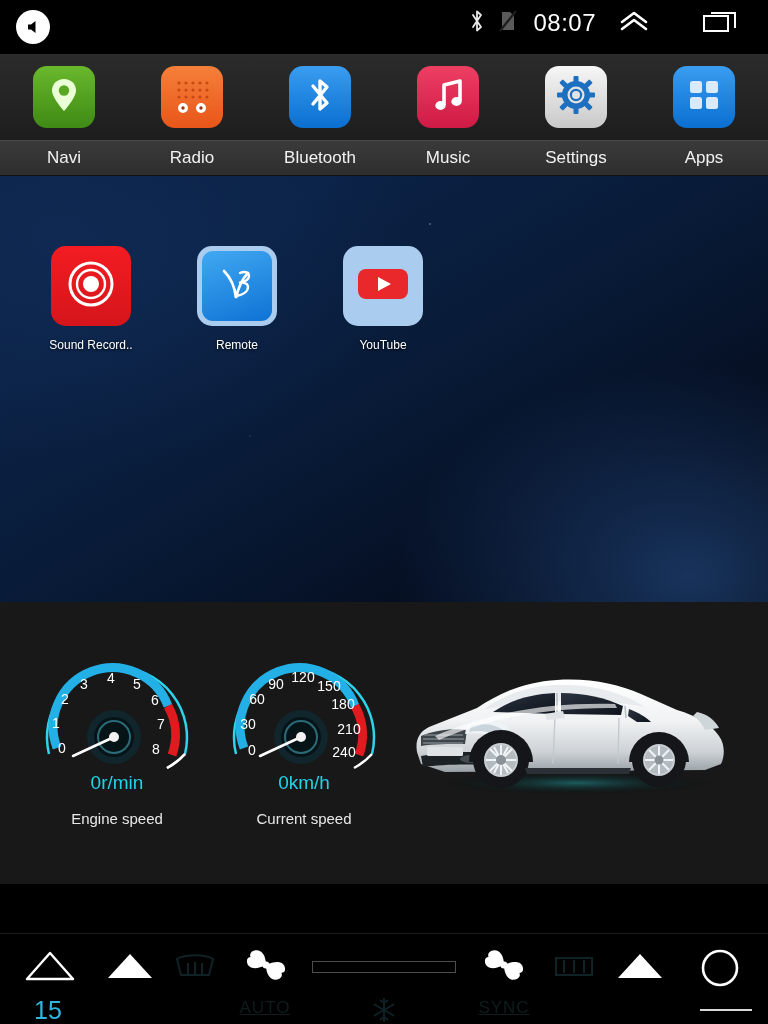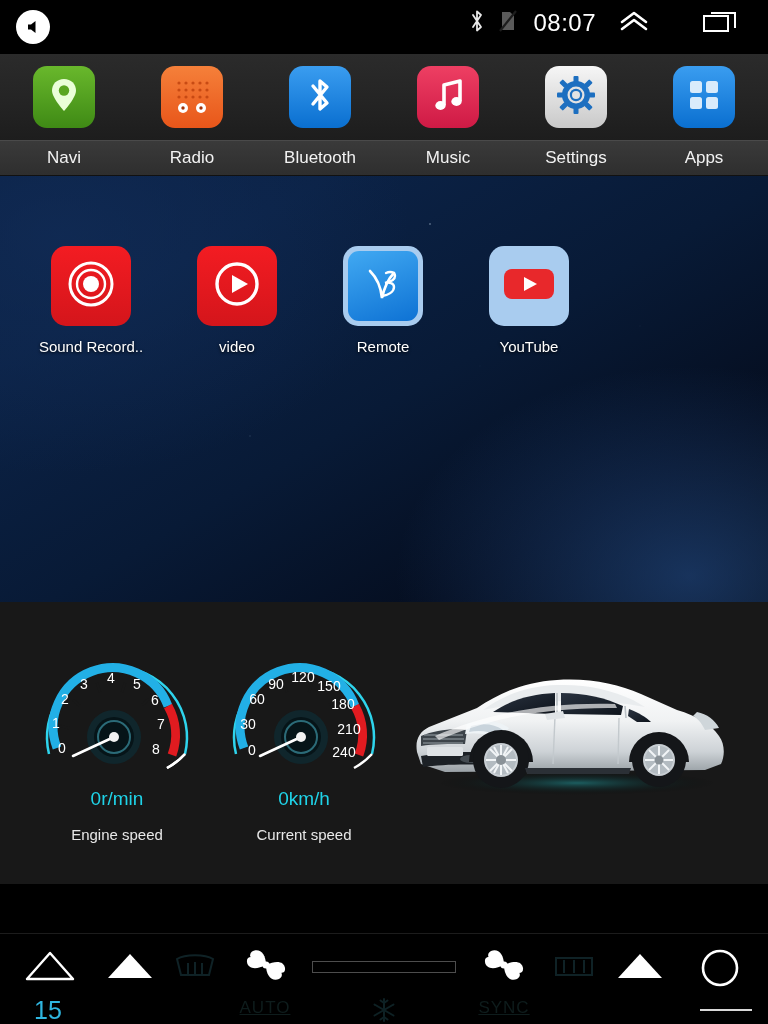--- a/index.html
+++ b/index.html
@@ -54,28 +54,28 @@
       radial-gradient(ellipse 500px 340px at 60px 60px, rgba(18,45,88,.7), transparent 70%),
       linear-gradient(150deg,#0a2044 0%,#0b2246 22%,#081a36 52%,#050e20 78%,#03070f 100%);
   }
 
   
   .desk-grid{ position:absolute; left:0; top:70px; width:768px;
     display:flex; padding-left:18px; }
   .desk-cell{ width:146px; display:flex; flex-direction:column; align-items:center; }
   .desk-icon{ width:80px; height:80px; border-radius:15px; position:relative;
     display:flex; align-items:center; justify-content:center; }
-  .desk-label{ margin-top:12px; font-size:15px; color:#fff;
+  .desk-label{ margin-top:12px; font-size:12px; color:#fff;
     text-shadow:0 1px 3px rgba(0,0,0,.9); white-space:nowrap; }
 
   
   .carpanel{ position:absolute; left:0; top:602px; width:768px; height:282px;
     background:#181818; }
   .gauge-wrap{ position:absolute; display:flex; flex-direction:column; align-items:center; }
-  .gauge-value{ font-size:19px; color:#1fd3e8; margin-top:16px; }
+  .gauge-value{ font-size:19px; color:#1fd3e8; margin-top:0; }
   .gauge-caption{ font-size:15px; color:#e8e8e8; margin-top:16px; }
   .car-photo{ position:absolute; left:405px; top:50px; width:340px; height:160px; }
 
   
   .climate{ position:absolute; left:0; top:933px; width:768px; height:140px;
     background:#000; border-top:1px solid #1c1c1c; }
   .cl-item{ position:absolute; display:flex; align-items:center; justify-content:center; }
   .temp-val{ position:absolute; font-size:25px; color:#2fb6e0; }
   .dimtext{ color:#0e1c1c; font-size:17px; letter-spacing:1px;text-decoration:underline; }
   .slider-box{ position:absolute; border:1px solid #4d4d4d; }
@@ -242,31 +242,20 @@
           <svg width="52" height="52" viewBox="0 0 52 52">
             <circle cx="26" cy="26" r="21" fill="none" stroke="#fff" stroke-width="3"></circle>
             <circle cx="26" cy="26" r="14" fill="none" stroke="#fff" stroke-width="2.4"></circle>
             <circle cx="26" cy="26" r="8" fill="#fff"></circle>
           </svg>
         </span>
       </div>
       <div class="desk-label">Sound Record..</div>
     </div>
 
-    <div class="desk-cell">
-      <div class="desk-icon" style="background:linear-gradient(180deg,#f31c22,#d4151b);">
-        <span>
-          <svg width="52" height="52" viewBox="0 0 52 52">
-            <circle cx="26" cy="26" r="20" fill="none" stroke="#fff" stroke-width="3.4"></circle>
-            <path d="M21 17 L37 26 L21 35 Z" fill="#fff"></path>
-          </svg>
-        </span>
-      </div>
-      <div class="desk-label">video</div>
-    </div>
 
     <div class="desk-cell">
       <div class="desk-icon" style="background:#a9ccef; padding:5px;">
         <div style="width:100%;height:100%;border-radius:11px;
                     background:linear-gradient(160deg,#41a9f2,#0e72d4);
                     display:flex;align-items:center;justify-content:center;">
           <span>
             <svg width="44" height="44" viewBox="0 0 44 44">
               <path d="M9 9 C16 16 20 26 21 36 C23 27 26 18 33 11" stroke="#ffffff" stroke-width="2.6" fill="none" stroke-linecap="round"></path>
               <path d="M21 34 C27 33 33 30 33 25 C33 21 28 20 24 21 C29 20 34 18 34 14 C34 10 29 9 25 11" stroke="#ffffff" stroke-width="2.4" fill="none" stroke-linecap="round"></path>

